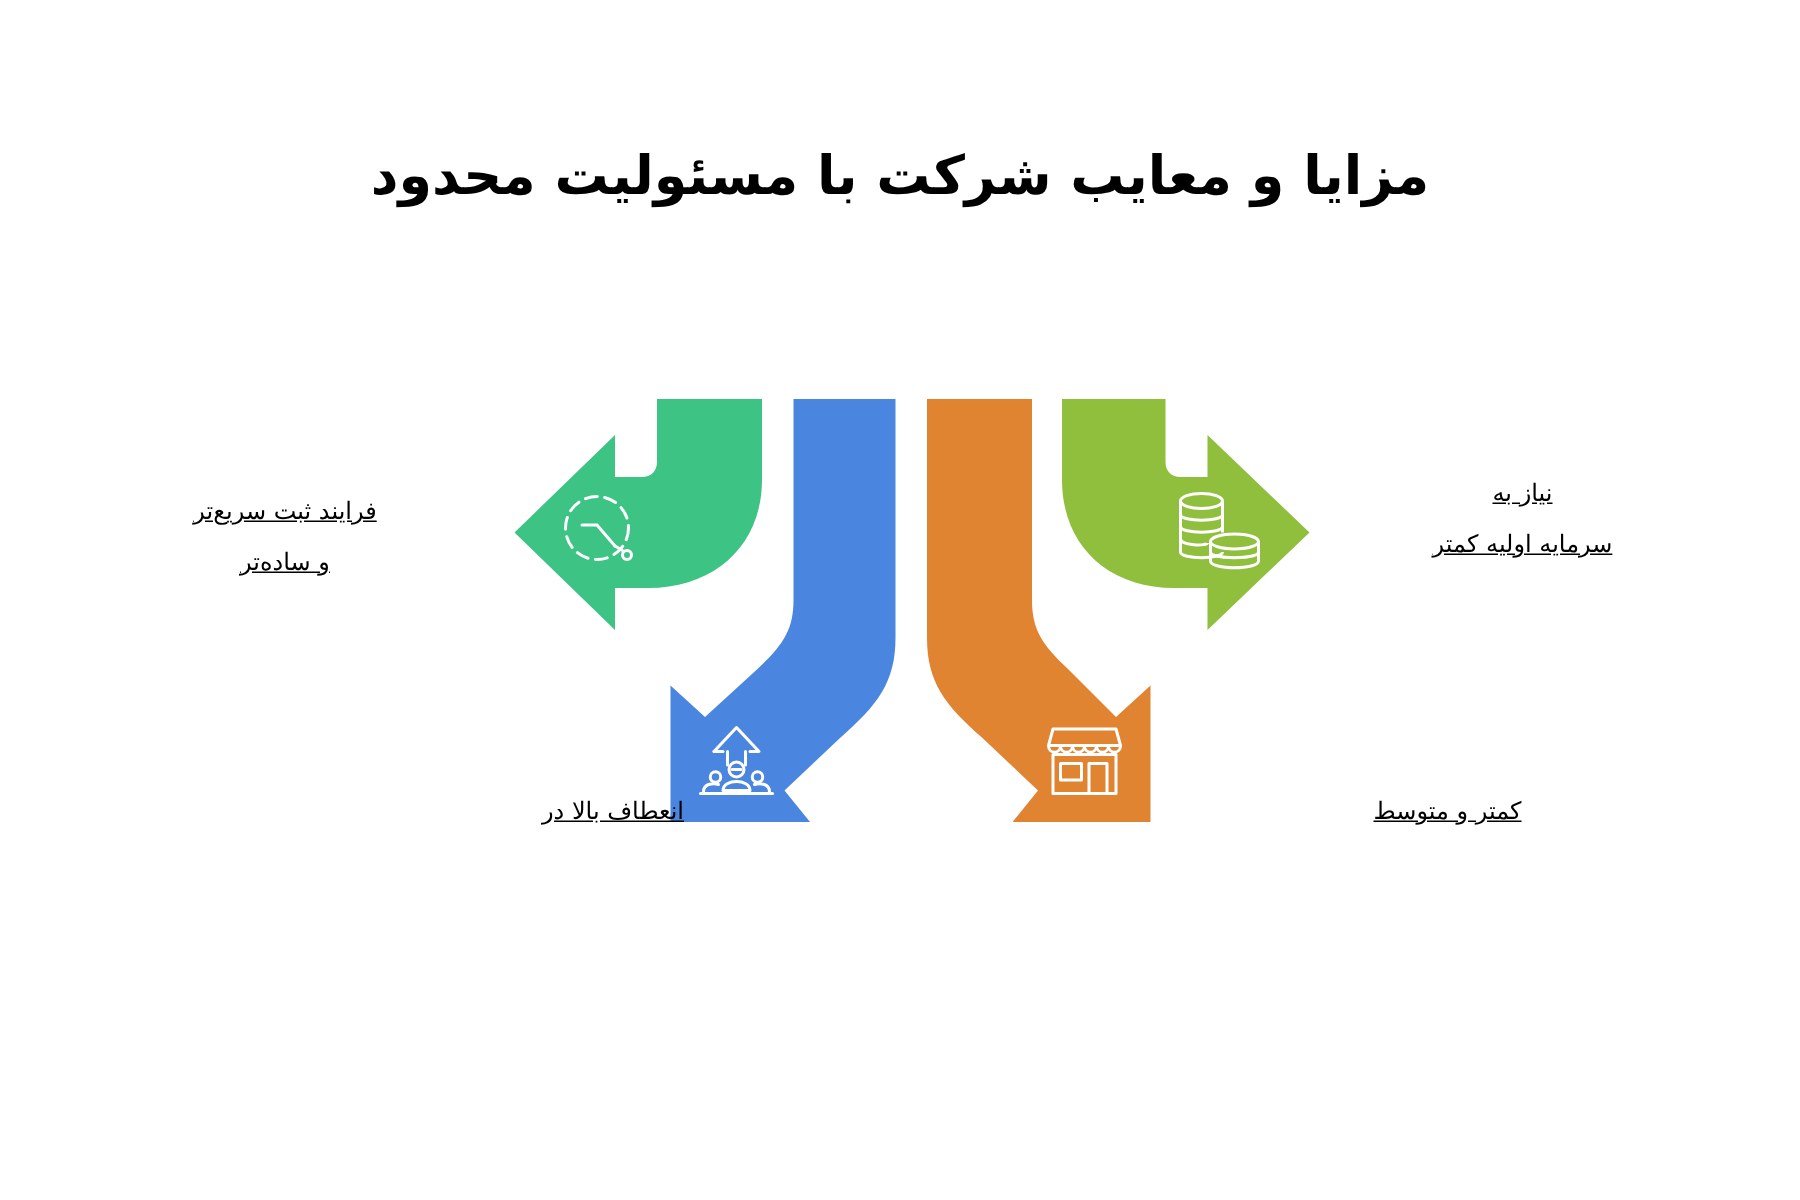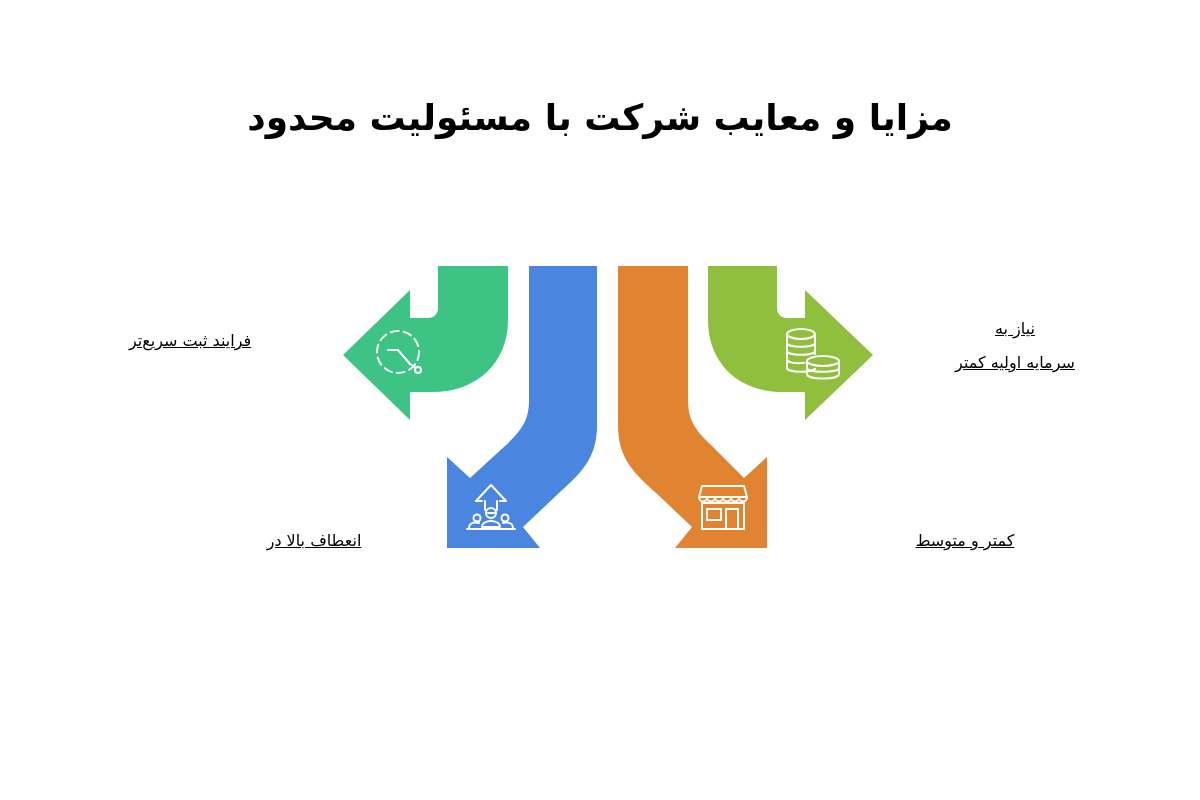--- a/index.html
+++ b/index.html
@@ -42,21 +42,21 @@
       font-family: "DejaVu Sans", sans-serif;
       font-size: 16px;
       line-height: 34px;
       color: #000000;
       white-space: nowrap;
       text-decoration: underline;
     }
     .label span { display: block; }
     #label-tl { left: 60px;  top: 324px; width: 260px; }
     #label-tr { left: 880px; top: 312px; width: 270px; }
-    #label-bl { left: 204px; top: 524px; width: 220px; }
+    #label-bl { left: 236px; top: 524px; width: 220px; text-align: right; }
     #label-br { left: 790px; top: 524px; width: 350px; }
   </style>
 </head>
 <body>
 
 <div class="title">مزایا و معایب شرکت با مسئولیت محدود</div>
 
 <svg class="diagram" viewBox="0 0 1200 800" xmlns="http://www.w3.org/2000/svg">
 
   <g>
@@ -153,20 +153,21 @@
       <path d="M 787 359 C 787 364 805 364 805 362"></path>
       <ellipse cx="823" cy="361" rx="16" ry="5" fill="#8fbf3d"></ellipse>
       <path d="M 807 361 L 807 374 C 807 380 839 380 839 374 L 839 361"></path>
       <path d="M 807 368 C 807 373 839 373 839 368"></path>
     </g>
   </g>
 </svg>
 
 <div class="label" id="label-tl">
   <span>فرایند ثبت سریع‌تر</span>
+  <span>و ساده‌تر</span>
 </div>
 
 <div class="label" id="label-tr">
   <span>نیاز به</span>
   <span>سرمایه اولیه کمتر</span>
 </div>
 
 <div class="label" id="label-bl">
   <span>انعطاف بالا در</span>
 </div>

